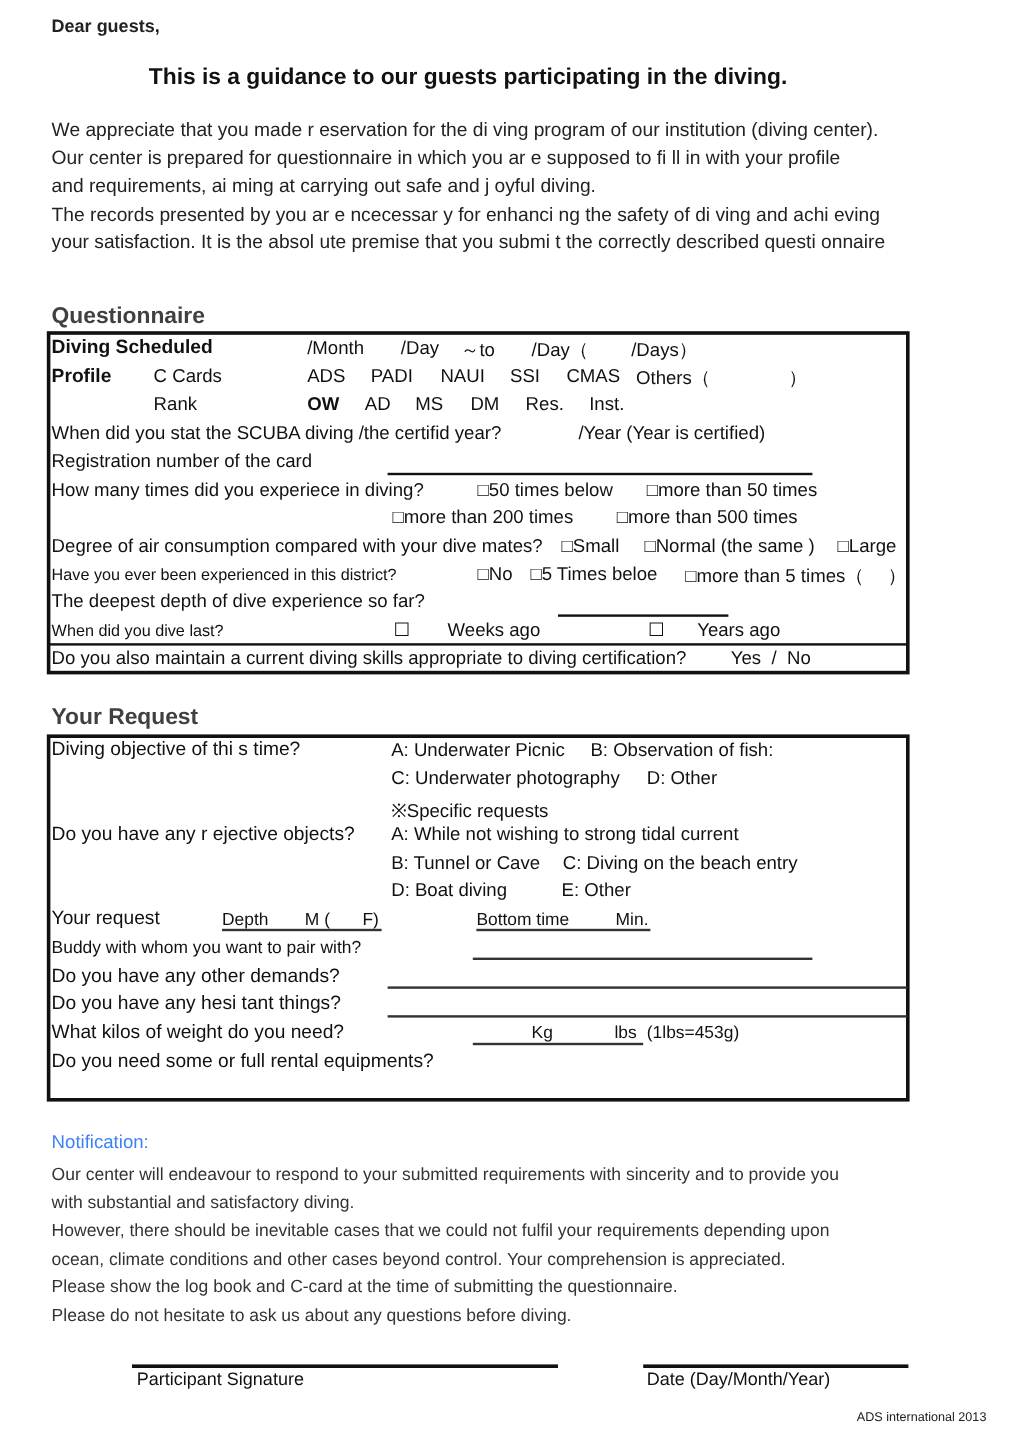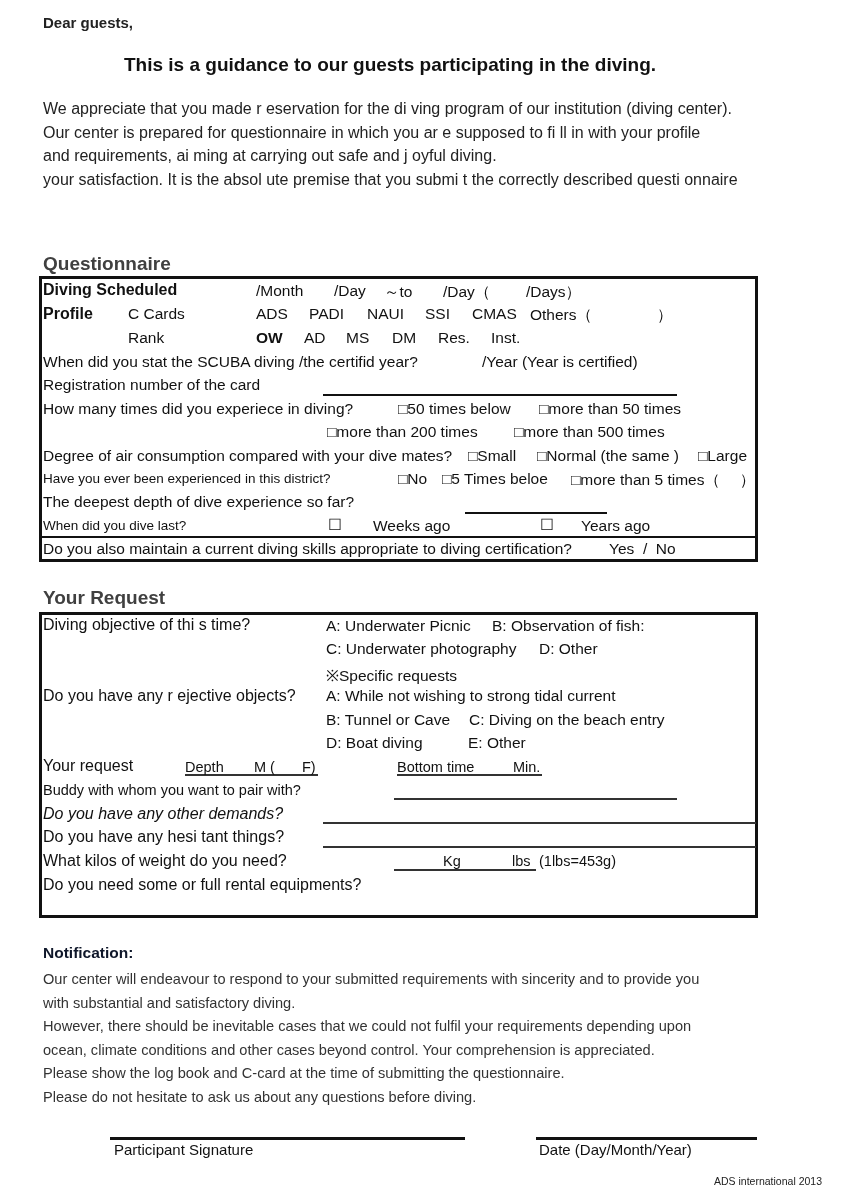--- a/index.html
+++ b/index.html
@@ -17,38 +17,39 @@
   .box { position: absolute; border: 3px solid #111; box-sizing: border-box; }
   .q-box { left: 39px; top: 276px; width: 719px; height: 286px; }
   .r-box { left: 39px; top: 612px; width: 719px; height: 306px; }
 
   .t { position: absolute; white-space: nowrap; font-size: 15.5px; color: #111; }
   .ts { font-size: 13.5px; }
   .b { font-weight: bold; font-size: 16px; }
   .line { position: absolute; background: #111; height: 2px; }
   .thin { height: 1.5px; background: #333; }
 
-  .notif-head { left: 43px; top: 944px; font-size: 15.5px; font-weight: bold; color: #0f172a; }
+  .notif-head { left: 43px; top: 944px; font-size: 15.5px; font-weight: normal; color: #3b82f6; }
   .notif { left: 43px; top: 968px; font-size: 14.6px; line-height: 23.6px; color: #333; }
   .notif div { white-space: nowrap; }
 
   .sig-line { position: absolute; height: 3px; background: #111; }
   .sig-label { position: absolute; font-size: 15px; color: #111; white-space: nowrap; }
   .copyright { right: 26px; top: 1175px; font-size: 10.5px; color: #222; }
 </style>
 </head>
 <body>
 
 <div class="abs greeting">Dear guests,</div>
 <div class="abs title">This is a guidance to our guests participating in the diving.</div>
 
 <div class="abs intro">
   <div>We appreciate that you made r eservation for the di ving program of our institution (diving center).</div>
   <div>Our center is prepared for questionnaire in which you ar e supposed to fi ll in with your profile</div>
   <div>and requirements, ai ming at carrying out safe and j oyful diving.</div>
+  <div>The records presented by you ar e ncecessar y for enhanci ng the safety of di ving and achi eving</div>
   <div>your satisfaction. It is the absol ute premise that you submi t the correctly described questi onnaire</div>
 </div>
 
 <div class="abs sec-head" style="left:43px; top:253px;">Questionnaire</div>
 <div class="box q-box"></div>
 
 <div class="t b" style="left:43px; top:281px;">Diving Scheduled</div>
 <div class="t" style="left:256px; top:282px;">/Month</div>
 <div class="t" style="left:334px; top:282px;">/Day</div>
 <div class="t" style="left:384px; top:282px;">～to</div>
@@ -130,21 +131,21 @@
 <div class="t" style="left:185px; top:759px; font-size:14.5px;">Depth</div>
 <div class="t" style="left:254px; top:759px; font-size:14.5px;">M (</div>
 <div class="t" style="left:302px; top:759px; font-size:14.5px;">F)</div>
 <div class="line thin" style="left:397px; top:774px; width:145px;"></div>
 <div class="t" style="left:397px; top:759px; font-size:14.5px;">Bottom time</div>
 <div class="t" style="left:513px; top:759px; font-size:14.5px;">Min.</div>
 
 <div class="t" style="left:43px; top:782px; font-size:14.5px;">Buddy with whom you want to pair with?</div>
 <div class="line thin" style="left:394px; top:798px; width:283px;"></div>
 
-<div class="t" style="left:43px; top:805px; font-size:16px;font-style:italic;">Do you have any other  demands?</div>
+<div class="t" style="left:43px; top:805px; font-size:16px;">Do you have any other  demands?</div>
 <div class="line thin" style="left:323px; top:822px; width:433px;"></div>
 
 <div class="t" style="left:43px; top:828px; font-size:16px;">Do you have any hesi tant things?</div>
 <div class="line thin" style="left:323px; top:846px; width:433px;"></div>
 
 <div class="t" style="left:43px; top:852px; font-size:16px;">What kilos of weight do you need?</div>
 <div class="line thin" style="left:394px; top:869px; width:142px;"></div>
 <div class="t" style="left:443px; top:853px; font-size:14.5px;">Kg</div>
 <div class="t" style="left:512px; top:853px; font-size:14.5px;">lbs</div>
 <div class="t" style="left:539px; top:853px; font-size:14.5px;">(1lbs=453g)</div>

